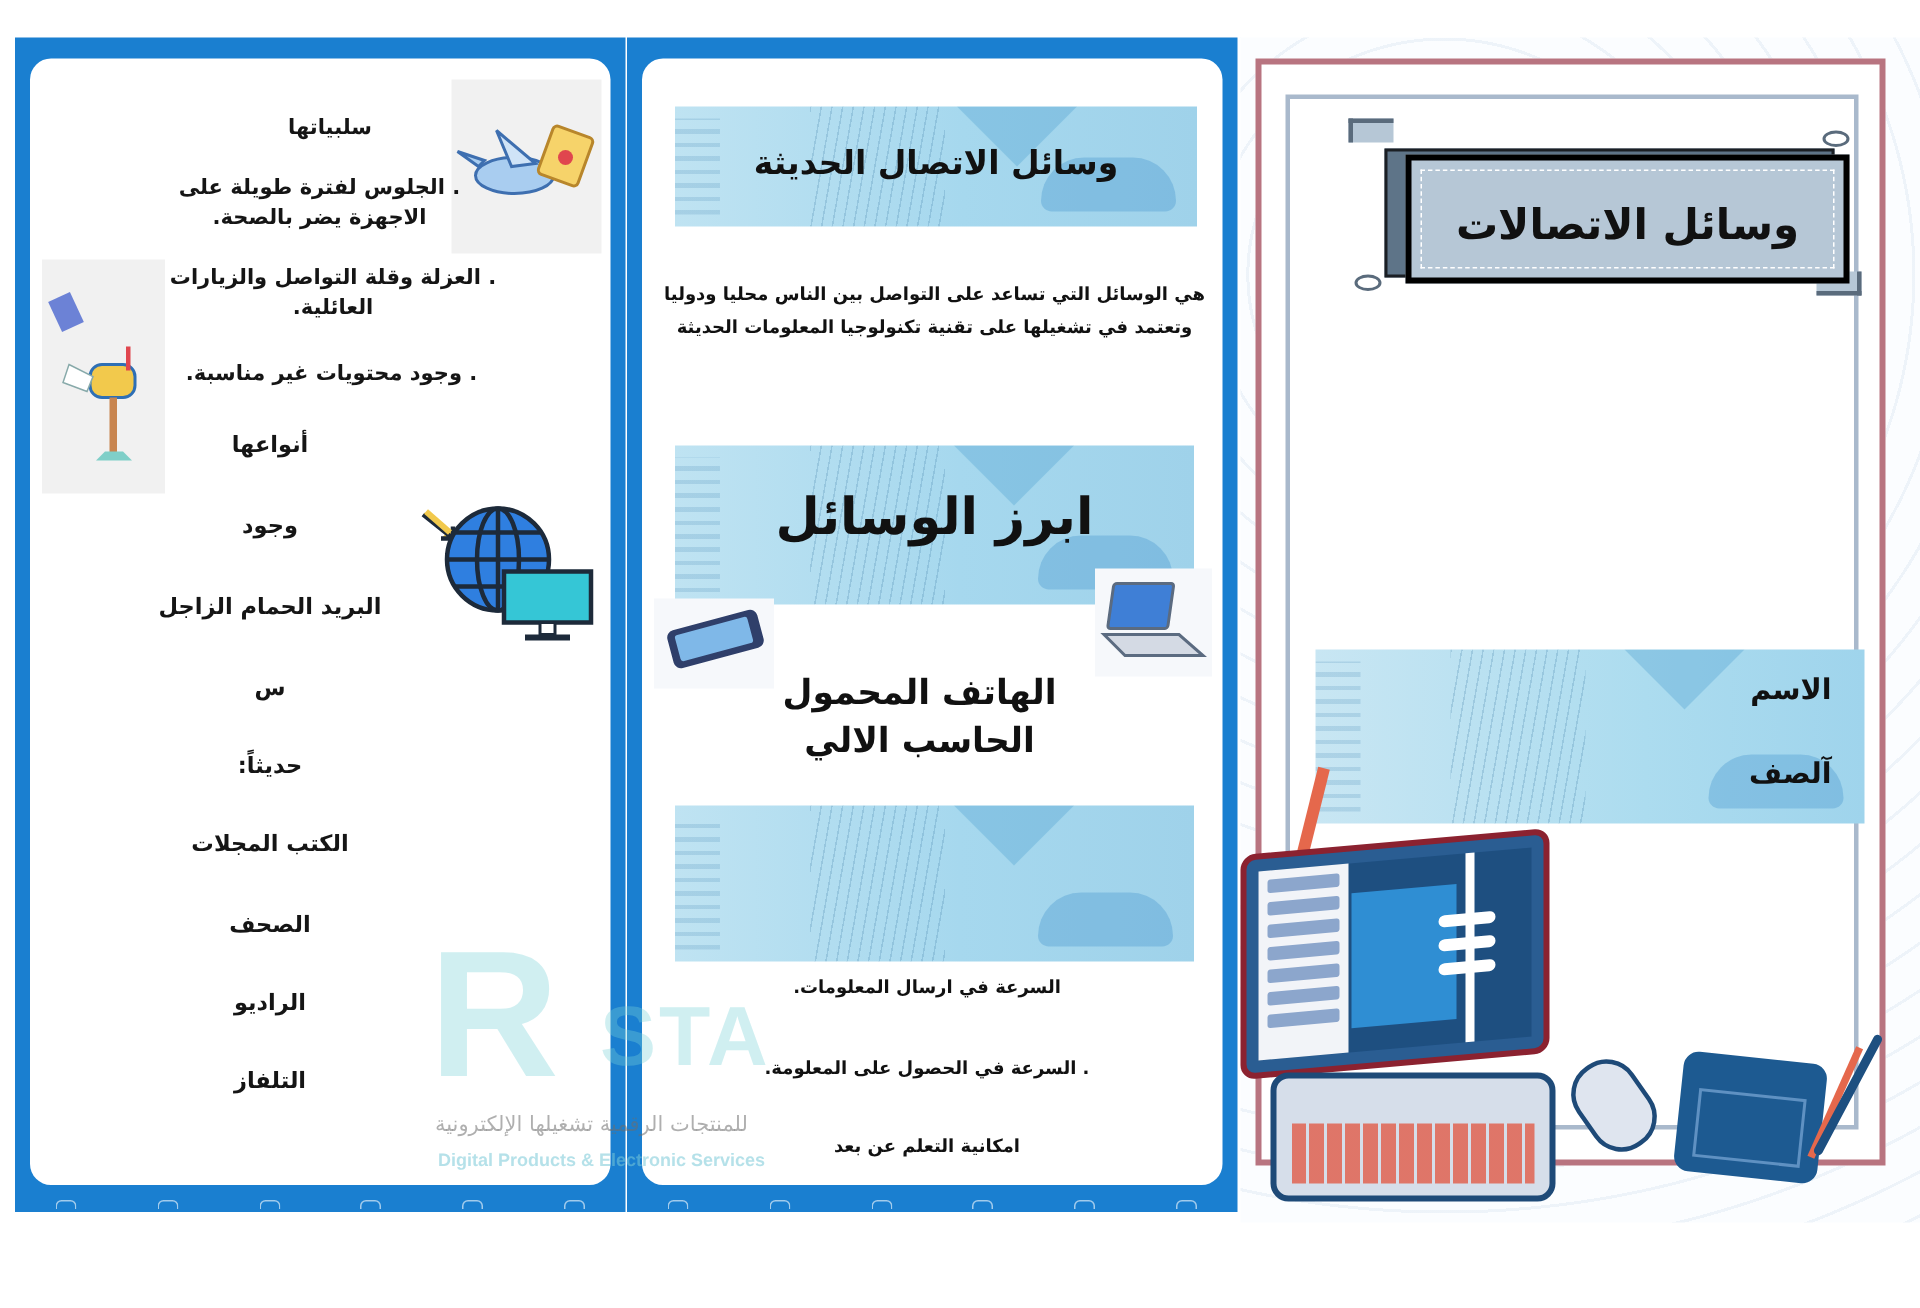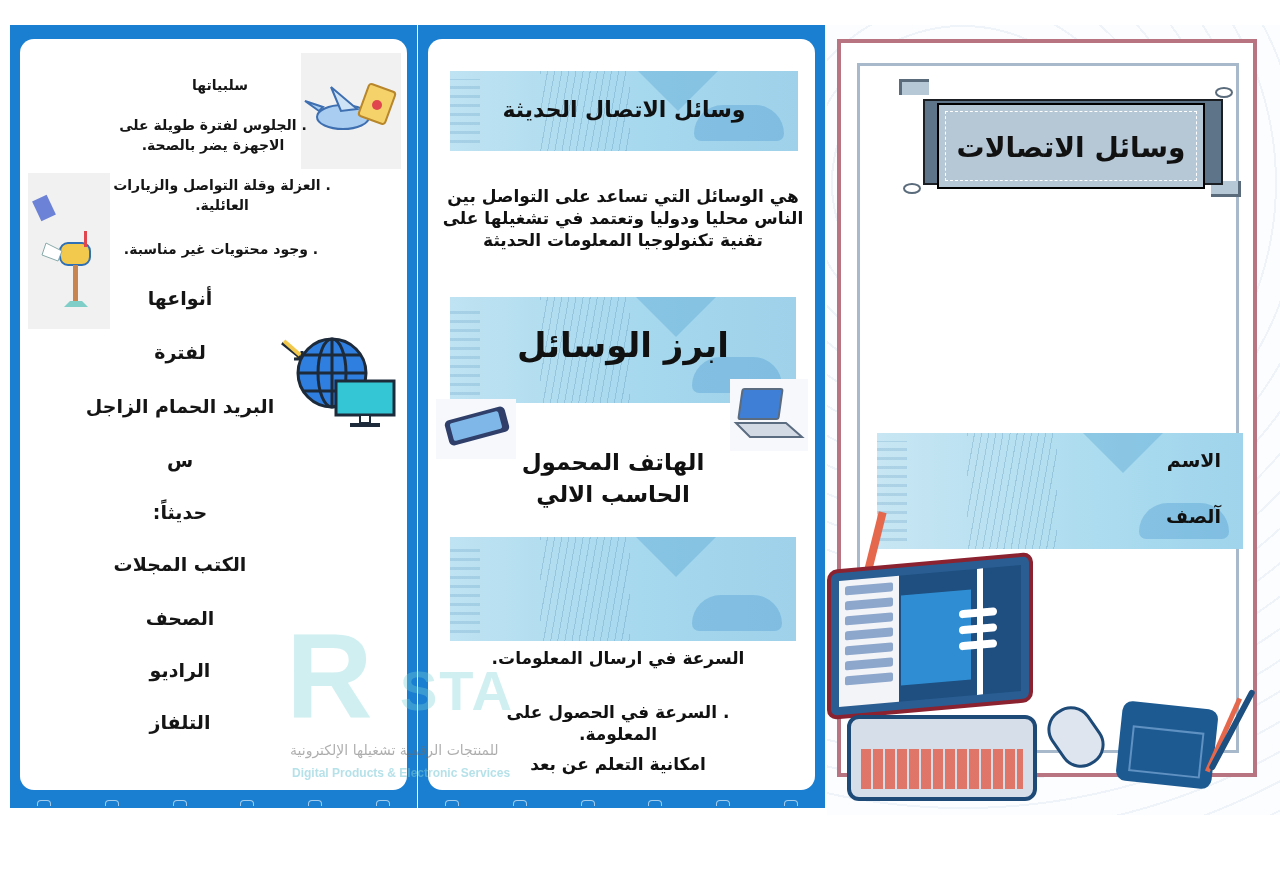--- a/index.html
+++ b/index.html
@@ -22,21 +22,21 @@
   .blue-doodle span { display: block; width: 14px; height: 6px; border: 1px solid rgba(255,255,255,0.6); border-bottom: none; border-radius: 4px 4px 0 0; }
 
   .ar { direction: rtl; text-align: center; font-weight: bold; }
 
   
   .img-tile { position: absolute; background: #f1f1f1; }
   #pigeon-tile { right: 6px; top: 14px; width: 100px; height: 116px; }
   #mailbox-tile { left: 8px; top: 134px; width: 82px; height: 156px; }
 
   .l-text { position: absolute; font-size: 14px; line-height: 20px; color: #151515; }
-  .l-big { position: absolute; font-size: 19px; color: #151515; }
+  .l-big { position: absolute; font-size: 15px; color: #151515; }
 
   
   .banner {
     position: absolute; background: linear-gradient(90deg, #bfe3f2 0%, #a6d8ee 55%, #9fd2ea 100%);
     overflow: hidden;
   }
   .banner::before {
     content: ""; position: absolute; left: 0; top: 8px; bottom: 8px; width: 30px;
     background: repeating-linear-gradient(0deg, rgba(90,150,190,0.35) 0 3px, transparent 3px 9px);
     opacity: .7;
@@ -49,21 +49,21 @@
     position: absolute; right: 14px; bottom: 10px; width: 90px; height: 36px;
     background: rgba(70,150,205,0.35); border-radius: 40px 40px 10px 10px;
   }
   .banner .tri {
     position: absolute; right: 80px; top: 0; width: 0; height: 0;
     border-left: 40px solid transparent; border-right: 40px solid transparent;
     border-top: 40px solid rgba(80,160,210,0.35);
   }
   .banner-title { position: absolute; left: 0; right: 0; text-align: center; direction: rtl; font-weight: bold; color: #111; }
 
-  .m-text { position: absolute; font-size: 17px; line-height: 22px; color: #111; }
+  .m-text { position: absolute; font-size: 12px; line-height: 22px; color: #111; }
 
   
   #panel-right {
     position: absolute; left: 827px; top: 25px; width: 453px; height: 790px;
     background:
       repeating-radial-gradient(circle at 30% 20%, rgba(120,160,200,0.10) 0 2px, transparent 2px 26px),
       #fbfdff;
   }
   #cover-frame {
     position: absolute; left: 10px; top: 14px; width: 420px; height: 738px;
@@ -71,22 +71,22 @@
   }
   #cover-inner {
     position: absolute; left: 16px; top: 20px; width: 382px; height: 690px;
     border: 3px solid #a9b9cc;
   }
   #title-back {
     position: absolute; left: 82px; top: 56px; width: 300px; height: 86px;
     background: #5e7488; border: 2px solid #1b1f24;
   }
   #title-front {
-    position: absolute; left: 96px; top: 60px; width: 268px; height: 86px;
-    background: #b6c7d6; border: 2px solid #000000;
+    position: absolute; left: 96px; top: 60px; width: 296px; height: 86px;
+    background: #b6c7d6; border: 4px solid #000000;
   }
   #title-front .dashed {
     position: absolute; inset: 6px; border: 1.5px dashed #ffffff;
   }
   #title-text {
     position: absolute; left: 0; right: 0; top: 26px; font-size: 28px; color: #111;
   }
   .bracket { position: absolute; width: 30px; height: 16px; border: 3px solid #5a6b7c; background: #b6c7d6; }
   .dot-oval { position: absolute; width: 18px; height: 11px; border: 2px solid #5a6b7c; border-radius: 50%; background: #ffffff; }
 
@@ -167,21 +167,21 @@
         <rect x="8" y="24" width="16" height="22" transform="rotate(-25 16 35)" fill="#6c82d6"></rect>
         <rect x="32" y="70" width="30" height="22" rx="8" fill="#f2c94c" stroke="#2e6fb5" stroke-width="2"></rect>
         <rect x="56" y="58" width="3" height="16" fill="#e0464e"></rect>
         <rect x="45" y="92" width="5" height="40" fill="#c88550"></rect>
         <path d="M36 134 L60 134 L54 128 L42 128 Z" fill="#7fcfc8"></path>
         <path d="M18 70 L34 78 L30 88 L14 82 Z" fill="#ffffff" stroke="#8aa" stroke-width="1"></path>
       </svg>
     </div>
 
     <div class="l-big ar" style="left:80px; top:248px; width:160px;">أنواعها</div>
-    <div class="l-big ar" style="left:80px; top:302px; width:160px;">لفترة</div>
+    <div class="l-big ar" style="left:80px; top:302px; width:160px;">وجود</div>
     <div class="l-big ar" style="left:54px; top:356px; width:212px;">البريد الحمام الزاجل</div>
     <div class="l-big ar" style="left:120px; top:410px; width:80px;">س</div>
     <div class="l-big ar" style="left:100px; top:462px; width:120px;">حديثاً:</div>
     <div class="l-big ar" style="left:70px; top:514px; width:180px;">الكتب المجلات</div>
     <div class="l-big ar" style="left:70px; top:568px; width:180px;">الصحف</div>
     <div class="l-big ar" style="left:70px; top:620px; width:180px;">الراديو</div>
     <div class="l-big ar" style="left:70px; top:672px; width:180px;">التلفاز</div>
 
     <div style="position:absolute; left:260px; top:296px; width:120px; height:96px;">
       <svg width="120" height="96" viewBox="0 0 120 96">

